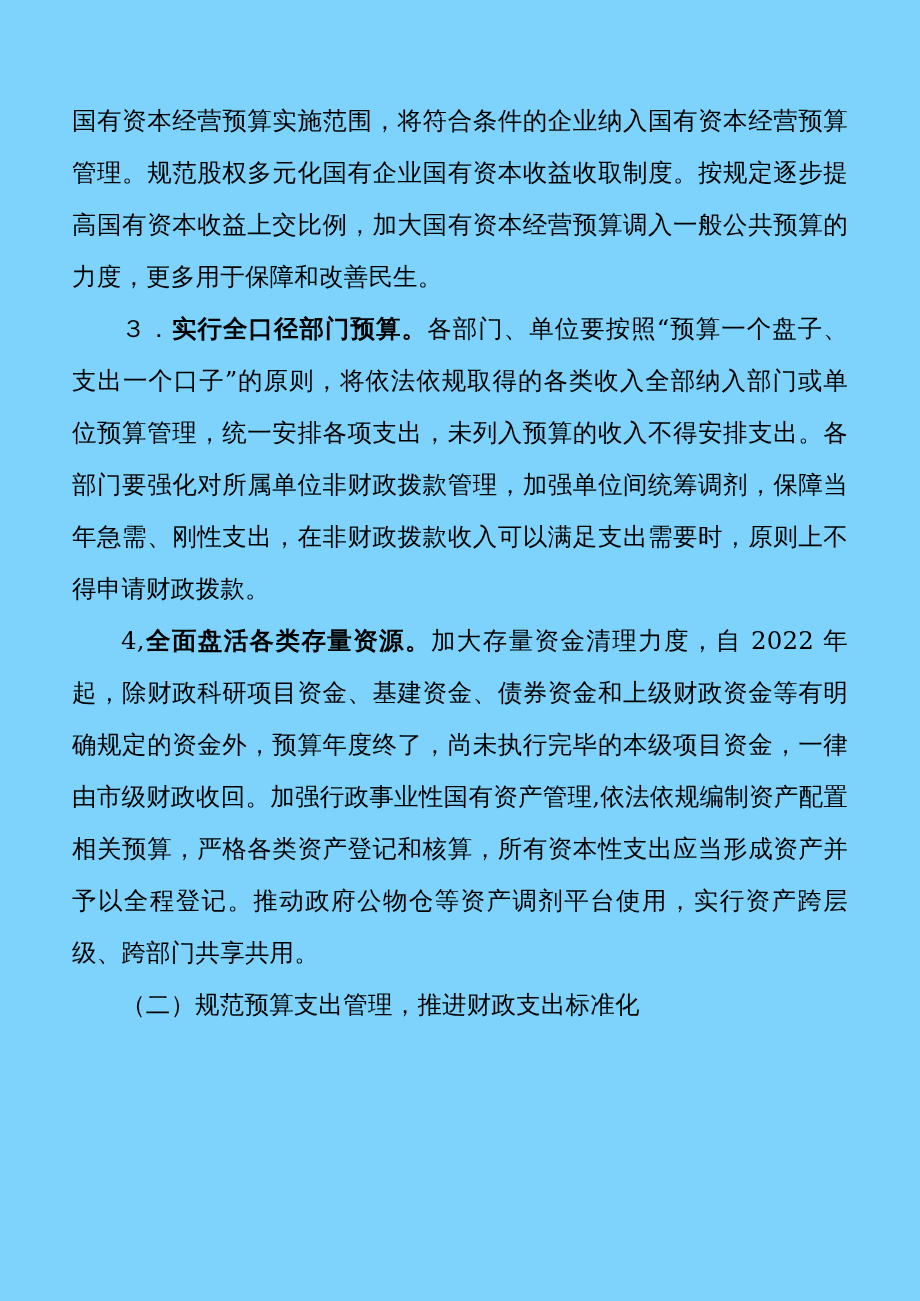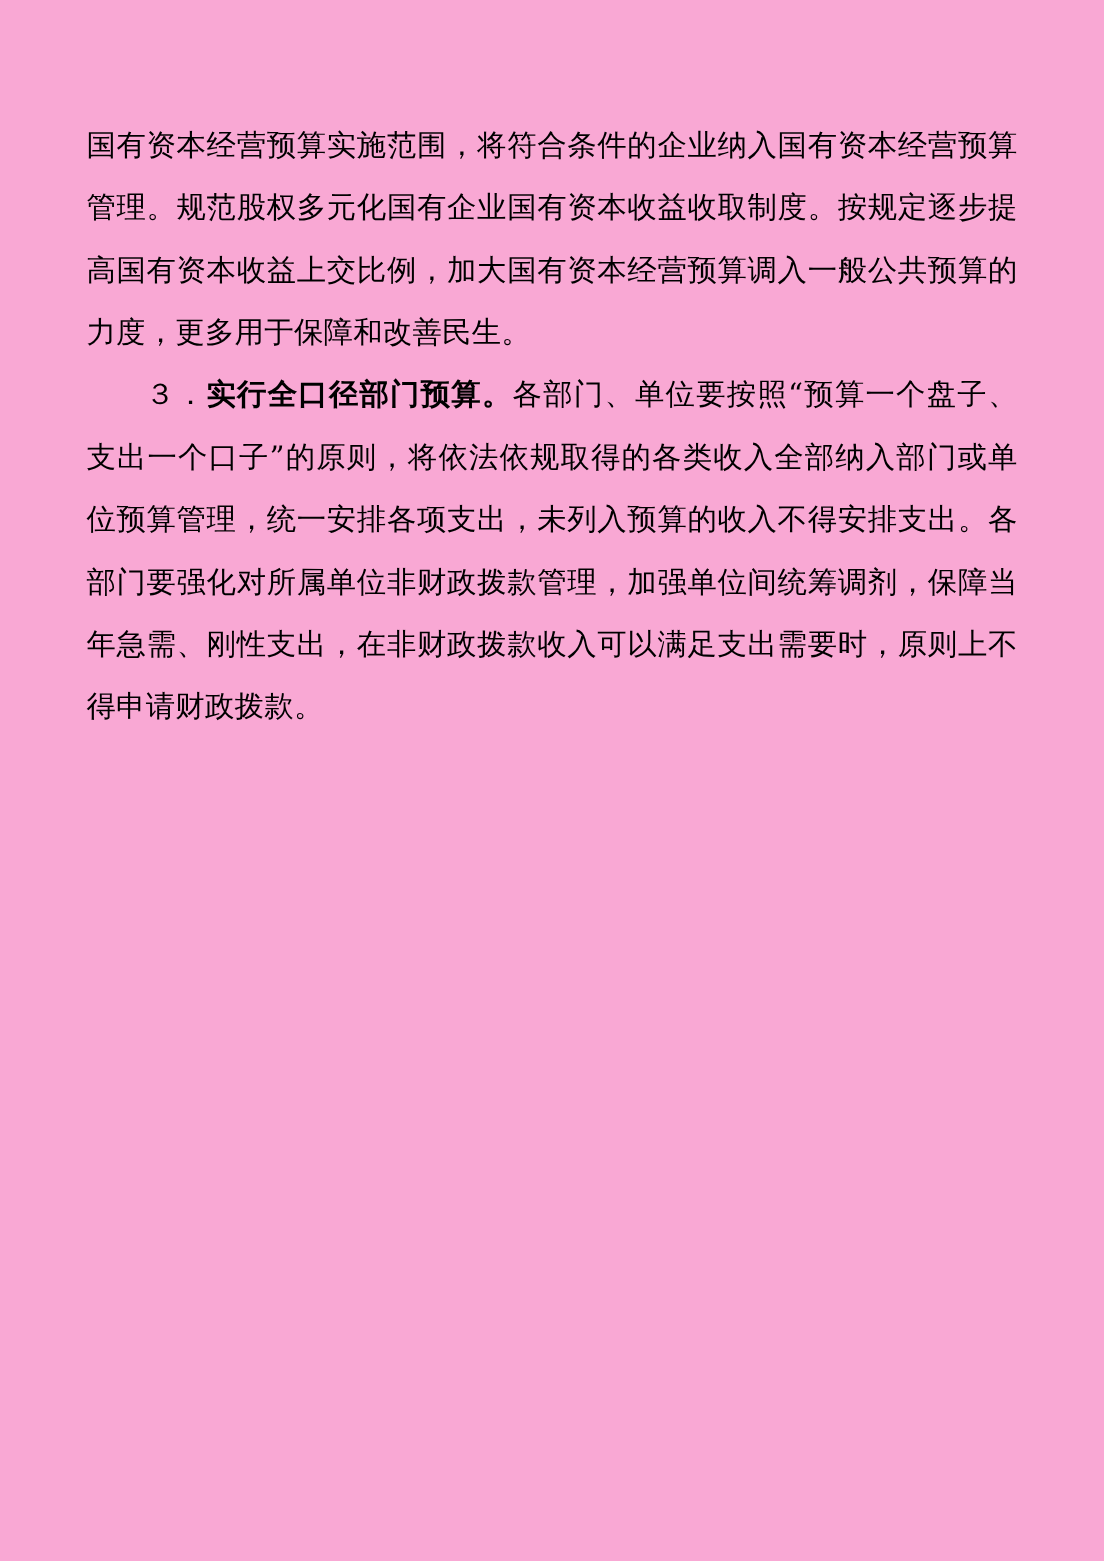--- a/index.html
+++ b/index.html
@@ -4,21 +4,21 @@
 <style>
   html, body {
     margin: 0;
     padding: 0;
     background: #ffffff;
   }
   .page {
     position: relative;
     width: 920px;
     height: 1301px;
-    background: #f9a8d4;
+    background: #7dd3fc;
     box-sizing: border-box;
     padding: 95px 72px 48px 72px;
     font-family: "DejaVu Serif", "Liberation Serif", serif;
     color: #000000;
   }
   .doc-body {
     font-size: 24.5px;
     line-height: 52px;
     text-align: justify;
     text-justify: inter-ideograph;
@@ -45,17 +45,23 @@
   <div class="doc-body">
 
     <p class="para no-indent">
       <span class="seg">国有资本经营预算实施范围，将符合条件的企业纳入国有资本经营预算管理。规范股权多元化国有企业国有资本收益收取制度。按规定逐步提高国有资本收益上交比例，加大国有资本经营预算调入一般公共预算的力度，更多用于保障和改善民生。</span>
     </p>
 
     <p class="para">
       <span class="seg">３．</span><span class="seg bold">实行全口径部门预算。</span><span class="seg">各部门、单位要按照“预算一个盘子、支出一个口子”的原则，将依法依规取得的各类收入全部纳入部门或单位预算管理，统一安排各项支出，未列入预算的收入不得安排支出。各部门要强化对所属单位非财政拨款管理，加强单位间统筹调剂，保障当年急需、刚性支出，在非财政拨款收入可以满足支出需要时，原则上不得申请财政拨款。</span>
     </p>
 
+    <p class="para">
+      <span class="seg">4,</span><span class="seg bold">全面盘活各类存量资源。</span><span class="seg">加大存量资金清理力度，自 2022 年起，除财政科研项目资金、基建资金、债券资金和上级财政资金等有明确规定的资金外，预算年度终了，尚未执行完毕的本级项目资金，一律由市级财政收回。加强行政事业性国有资产管理,依法依规编制资产配置相关预算，严格各类资产登记和核算，所有资本性支出应当形成资产并予以全程登记。推动政府公物仓等资产调剂平台使用，实行资产跨层级、跨部门共享共用。</span>
+    </p>
 
 
+    <p class="para">
+      <span class="seg">（二）规范预算支出管理，推进财政支出标准化</span>
+    </p>
 
   </div>
 </div>
 
 </body></html>

